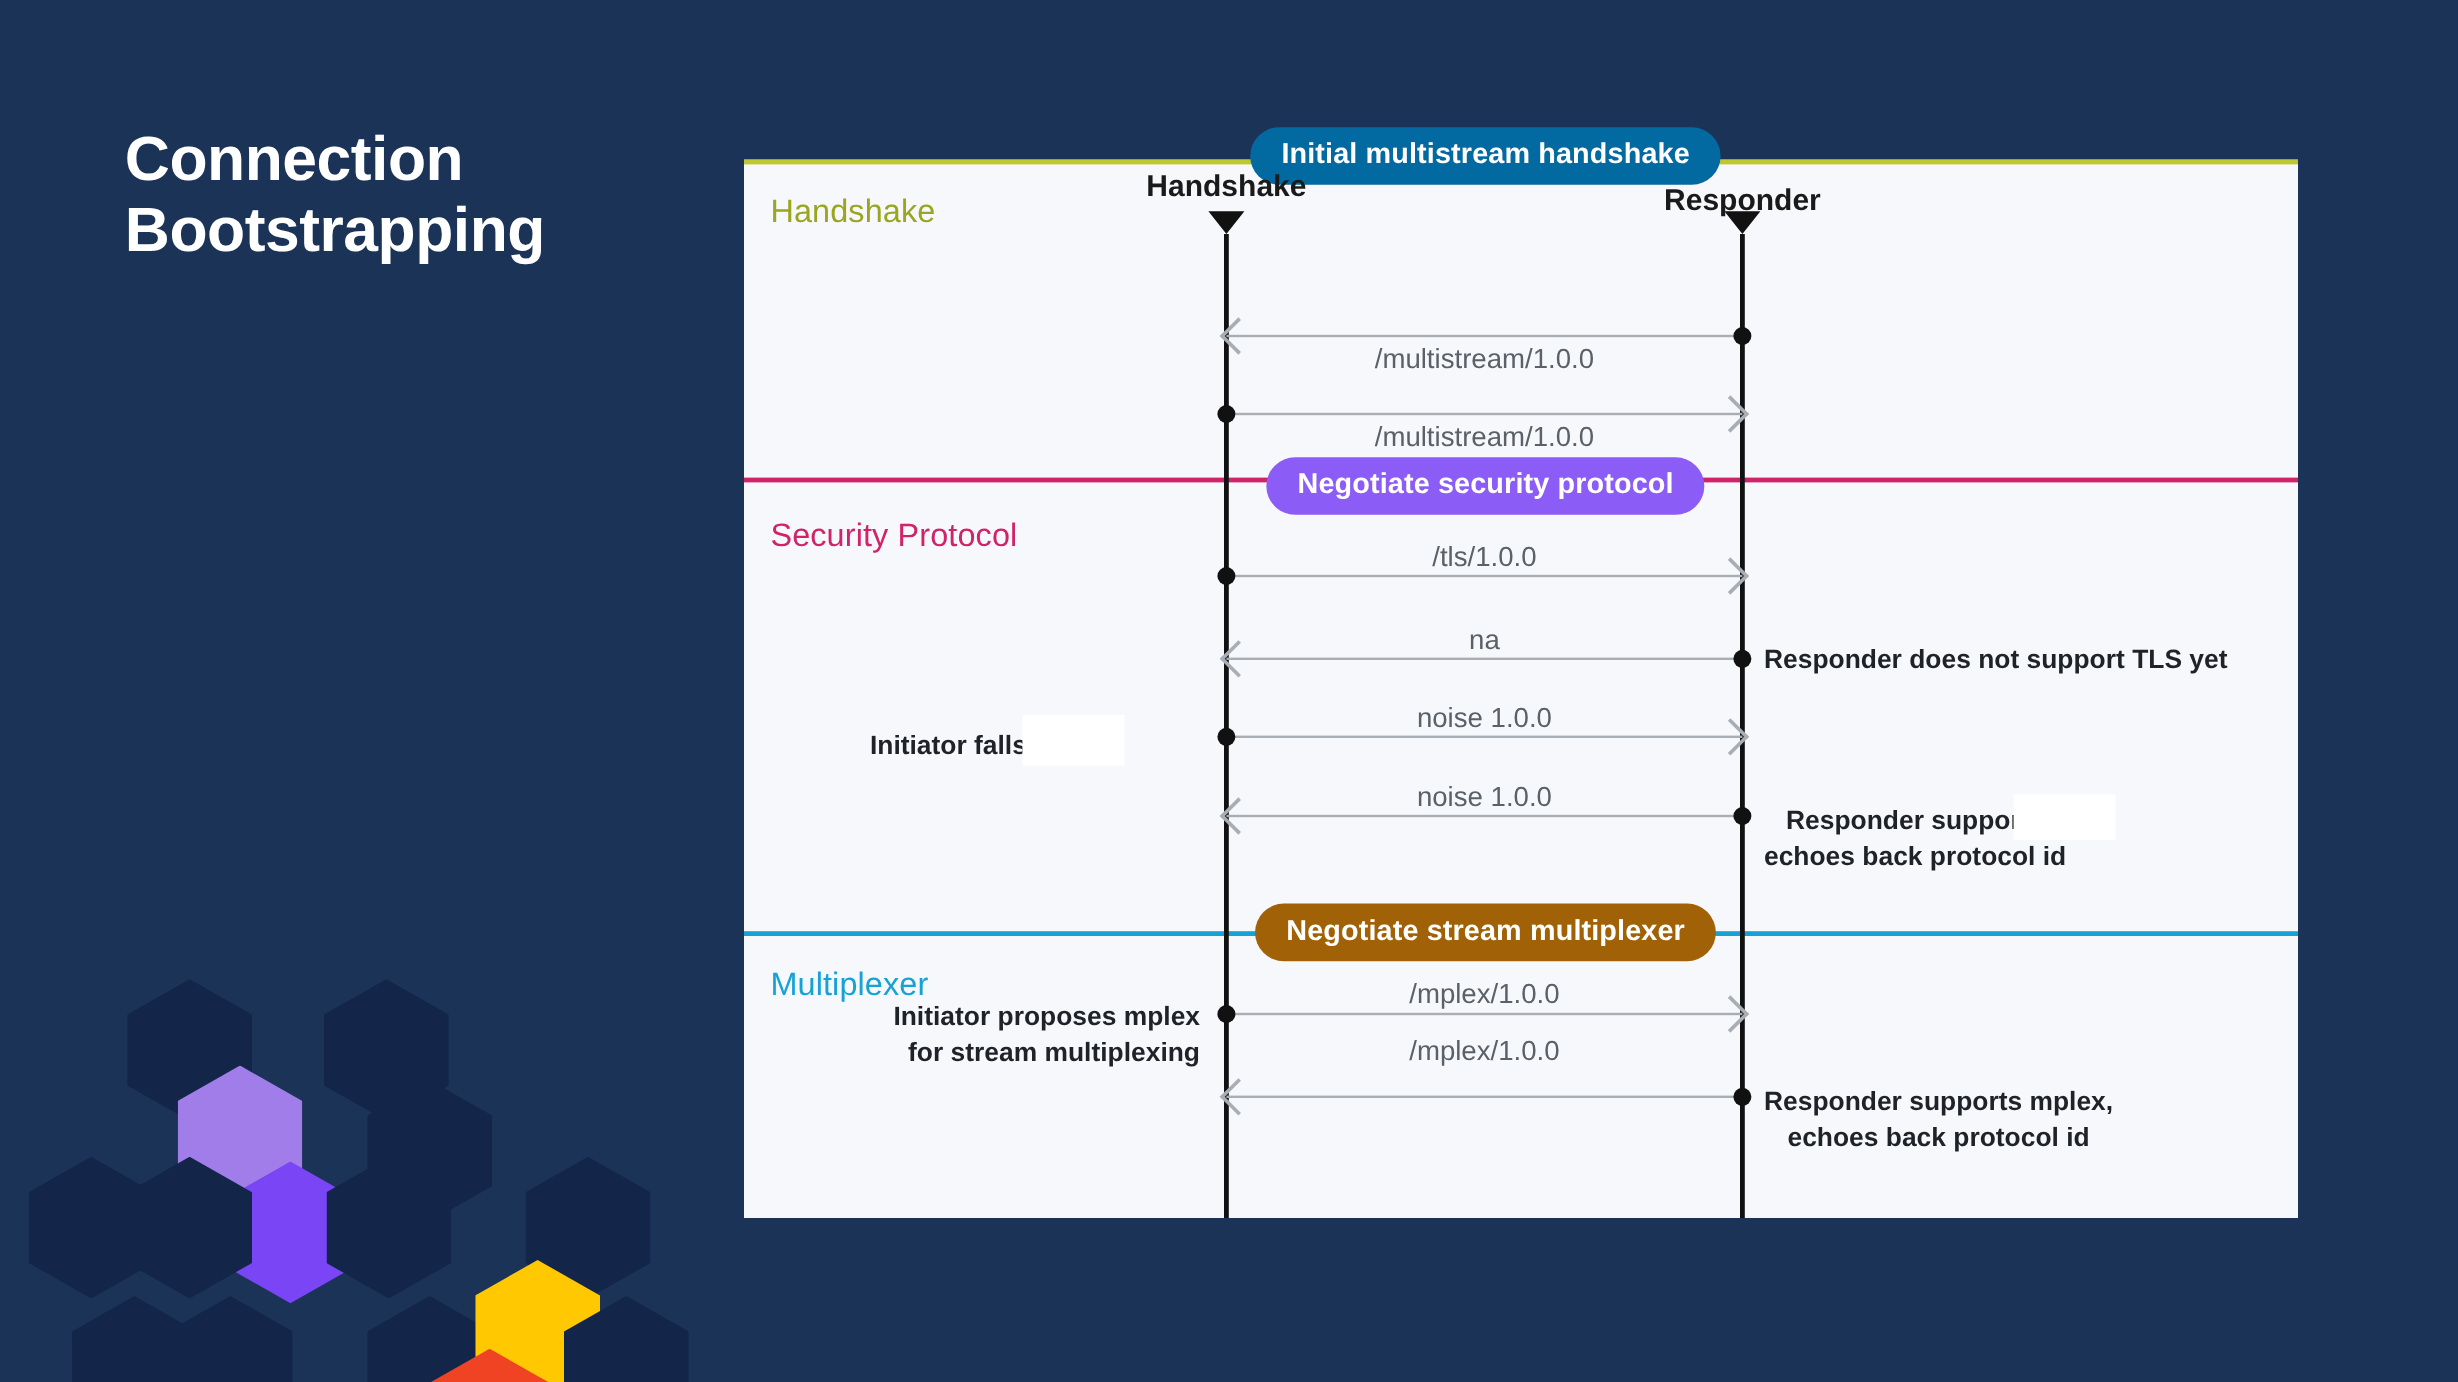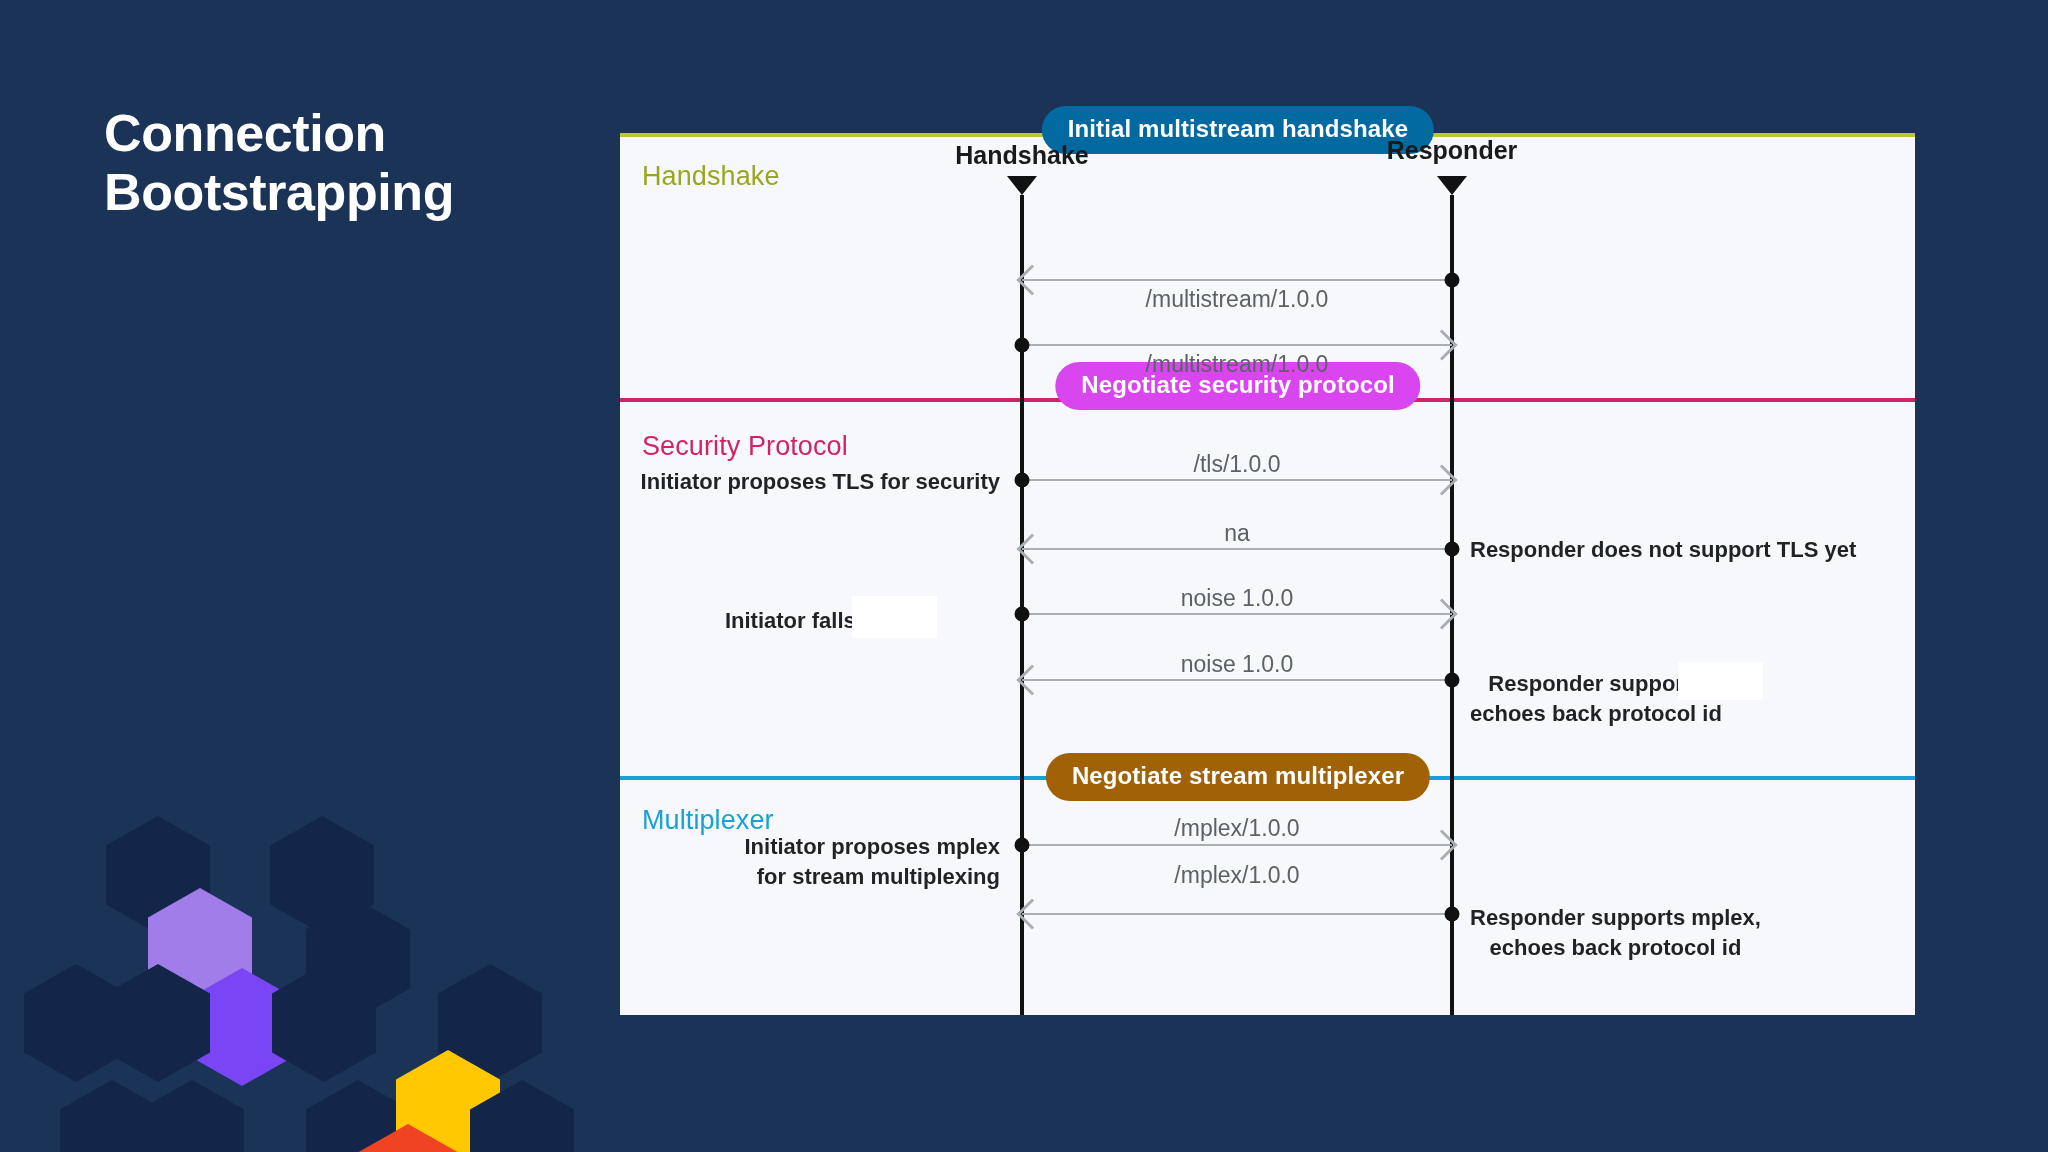--- a/index.html
+++ b/index.html
@@ -88,42 +88,41 @@
 
     <div class="band-rule" style="top:0px;   background:#bdc72f;"></div>
     <div class="band-rule" style="top:265px; background:#d0246a;"></div>
     <div class="band-rule" style="top:643px; background:#17a2d6;"></div>
 
     <div class="band-label" style="left:22px; top:28px;  color:#9aa61f;">Handshake</div>
     <div class="band-label" style="left:22px; top:298px; color:#d0246a;">Security Protocol</div>
     <div class="band-label" style="left:22px; top:672px; color:#17a2d6;">Multiplexer</div>
 
     <div class="pill" style="left:618px; top:-27px; background:#0369a1;">Initial multistream handshake</div>
-    <div class="pill" style="left:618px; top:229px; background:#d946ef;">Negotiate security protocol</div>
+    <div class="pill" style="left:618px; top:248px; background:#8b5cf6;">Negotiate security protocol</div>
     <div class="pill" style="left:618px; top:620px; background:#a16207;">Negotiate stream multiplexer</div>
 
     <div class="ll-head" style="left:402px; top:8px;">Handshake</div>
     <div class="ll-tri" style="left:402px; top:43px;"></div>
     <div class="lifeline" style="left:400px; top:62px; height:820px;"></div>
 
-    <div class="ll-head" style="left:832px; top:3px;">Responder</div>
+    <div class="ll-head" style="left:832px; top:20px;">Responder</div>
     <div class="ll-tri" style="left:832px; top:43px;"></div>
     <div class="lifeline" style="left:830px; top:62px; height:820px;"></div>
 
     <div class="msg-label" style="left:617px; top:153px;">/multistream/1.0.0</div>
     <div class="msg" style="left:402px; top:146px; width:430px;"></div>
     <div class="dot" style="left:832px; top:147px;"></div>
     <div class="chev left" style="left:412px; top:147px;"></div>
 
     <div class="msg-label" style="left:617px; top:218px;">/multistream/1.0.0</div>
     <div class="msg" style="left:402px; top:211px; width:430px;"></div>
     <div class="dot" style="left:402px; top:212px;"></div>
     <div class="chev right" style="left:822px; top:212px;"></div>
 
-    <div class="anno r" style="right:915px; top:334px;">Initiator proposes TLS for security</div>
     <div class="msg-label" style="left:617px; top:318px;">/tls/1.0.0</div>
     <div class="msg" style="left:402px; top:346px; width:430px;"></div>
     <div class="dot" style="left:402px; top:347px;"></div>
     <div class="chev right" style="left:822px; top:347px;"></div>
 
     <div class="anno l" style="left:850px; top:402px;">Responder does not support TLS yet</div>
     <div class="msg-label" style="left:617px; top:387px;">na</div>
     <div class="msg" style="left:402px; top:415px; width:430px;"></div>
     <div class="dot" style="left:832px; top:416px;"></div>
     <div class="chev left" style="left:412px; top:416px;"></div>

